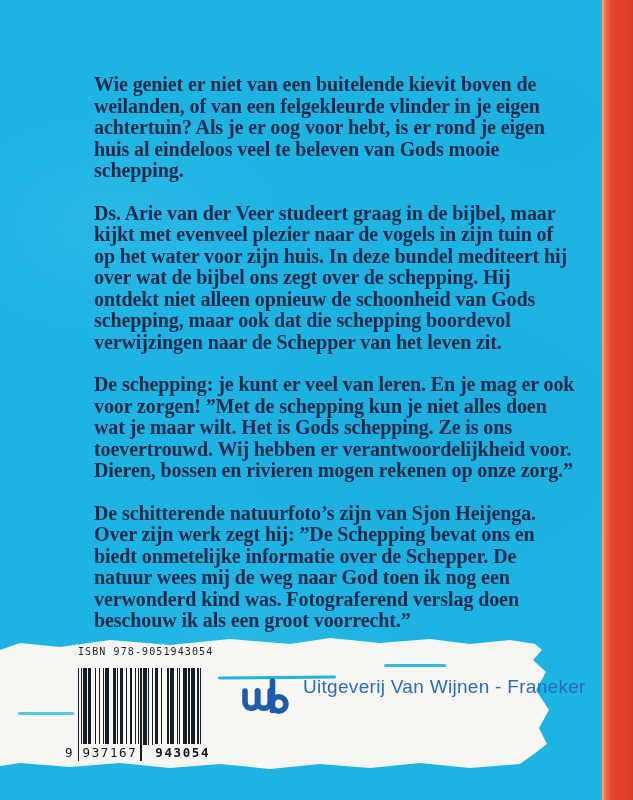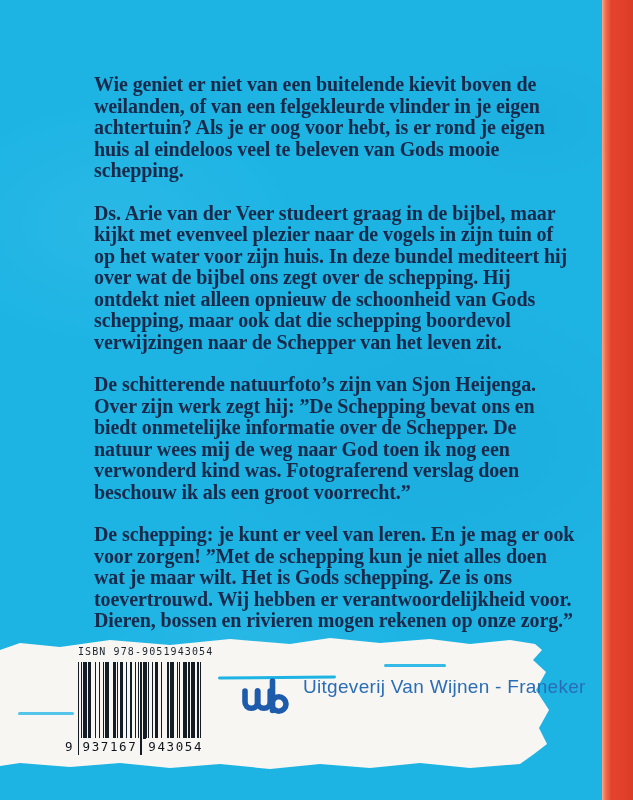--- a/index.html
+++ b/index.html
@@ -43,35 +43,35 @@
   
   .streak{position:absolute;background:#1db4e4;z-index:3;border-radius:2px;}
   .streak-1{left:218px;top:676px;width:118px;height:3px;transform:rotate(-.4deg);}
   .streak-2{left:384px;top:664px;width:62px;height:3px;opacity:.9;}
   .streak-3{left:18px;top:712px;width:56px;height:3px;opacity:.75;}
 
   
   .barcode{position:absolute;left:78px;top:646px;z-index:4;width:126px;}
   .isbn-label{
     font-family:"DejaVu Sans Mono",monospace;font-size:10px;letter-spacing:1.1px;
-    color:#1b2430;text-align:center;margin-bottom:5px;white-space:nowrap;
+    color:#1b2430;text-align:center;margin-bottom:11px;white-space:nowrap;
   }
   .bars-wrap{position:relative;height:94px;}
   .bars{display:flex;height:94px;align-items:flex-start;}
   .bar{flex:0 0 1.3px;height:77px;}
   .bar.ink{background:#141c26;}
   .bar.long{height:93px;}
   .digits{
     position:absolute;top:76px;left:-14px;display:flex;
     font-family:"DejaVu Sans Mono",monospace;font-size:12.5px;line-height:17px;color:#10161e;
   }
   .dg{background:#f8f6f2;}
   .dg.first{margin-right:7px;padding:0 1px;}
   .dg.grp{letter-spacing:1.6px;padding:0 2px;}
-  .dg.g2{margin-left:7px;}
+  .dg.g2{margin-left:14px;font-weight:bold;}
 
   
   .publisher{
     position:absolute;left:240px;top:676px;z-index:4;
     display:flex;gap:13px;
   }
   .wb-logo{display:block;}
   .publisher-name{
     font-family:"Liberation Sans",sans-serif;font-size:19px;color:#2a6db6;
     padding-bottom:8px;letter-spacing:.3px;white-space:nowrap;
@@ -84,22 +84,22 @@
   }
 </style>
 </head>
 <body>
 
 <div class="cover">
 
   <div class="blurb">
     <p>Wie geniet er niet van een buitelende kievit boven de weilanden, of van een felgekleurde vlinder in je eigen achtertuin? Als je er oog voor hebt, is er rond je eigen huis al eindeloos veel te beleven van Gods mooie schepping.</p>
     <p>Ds. Arie van der Veer studeert graag in de bijbel, maar kijkt met evenveel plezier naar de vogels in zijn tuin of op het water voor zijn huis. In deze bundel mediteert hij over wat de bijbel ons zegt over de schepping. Hij ontdekt niet alleen opnieuw de schoonheid van Gods schepping, maar ook dat die schepping boordevol verwijzingen naar de Schepper van het leven zit.</p>
+    <p>De schepping: je kunt er veel van leren. En je mag er ook voor zorgen! ”Met de schepping kun je niet alles doen wat je maar wilt. Het is Gods schepping. Ze is ons toevertrouwd. Wij hebben er verantwoordelijkheid voor. Dieren, bossen en rivieren mogen rekenen op onze zorg.”</p>
     <p>De schitterende natuurfoto’s zijn van Sjon Heijenga. Over zijn werk zegt hij: ”De Schepping bevat ons en biedt onmetelijke informatie over de Schepper. De natuur wees mij de weg naar God toen ik nog een verwonderd kind was. Fotograferend verslag doen beschouw ik als een groot voorrecht.”</p>
-    <p>De schepping: je kunt er veel van leren. En je mag er ook voor zorgen! ”Met de schepping kun je niet alles doen wat je maar wilt. Het is Gods schepping. Ze is ons toevertrouwd. Wij hebben er verantwoordelijkheid voor. Dieren, bossen en rivieren mogen rekenen op onze zorg.”</p>
   </div>
 
   <div class="white-band"></div>
   <div class="streak streak-1"></div>
   <div class="streak streak-2"></div>
   <div class="streak streak-3"></div>
 
   <div class="barcode">
     <div class="isbn-label">ISBN 978-9051943054</div>
     <div class="bars-wrap">

